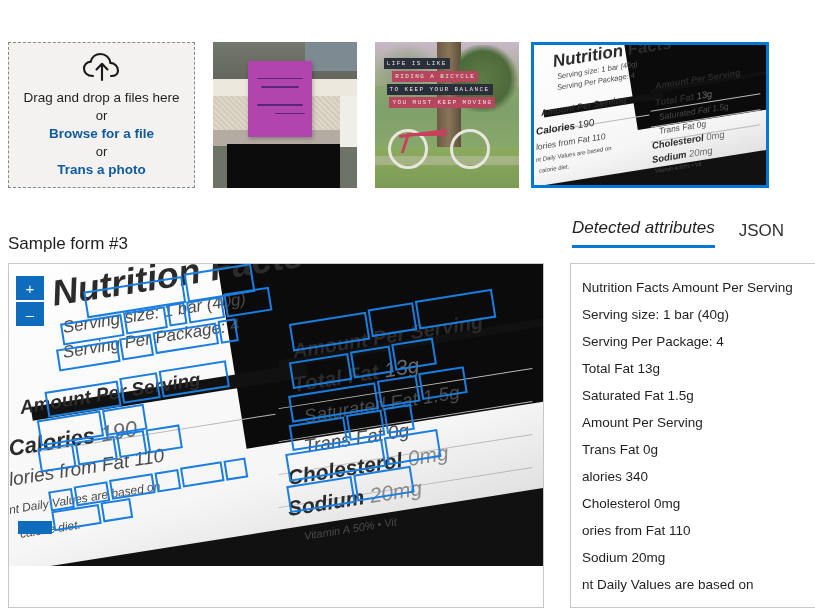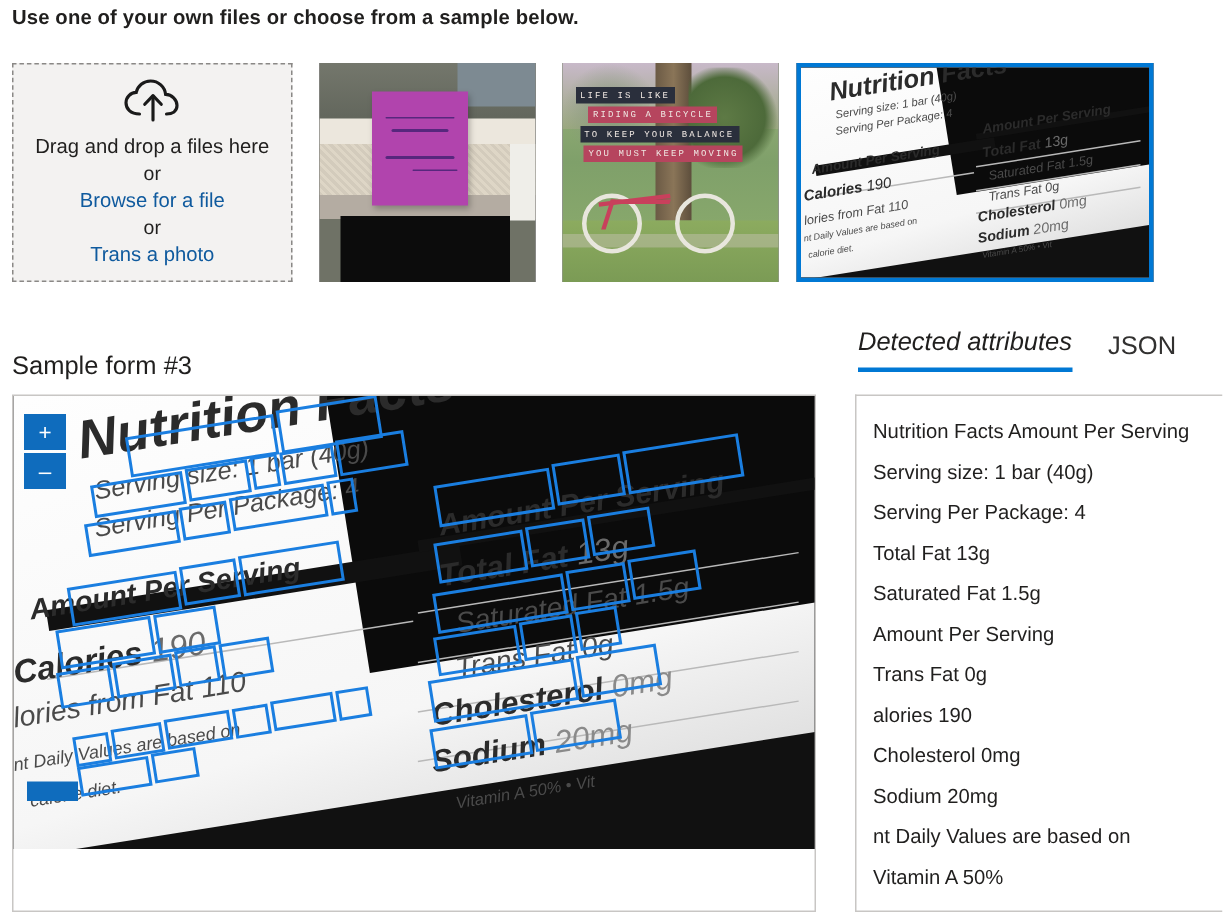--- a/index.html
+++ b/index.html
@@ -28,21 +28,21 @@
     width: 187px; height: 146px;
     border: 1px dashed #8a8886;
     background: #f3f2f1;
     display: flex; flex-direction: column;
     align-items: center; justify-content: center;
     gap: 1px;
   }
   .dz-icon { margin-bottom: 6px; line-height: 0; }
   .dz-line { font-size: 13.5px; color: #201f1e; line-height: 17px; }
   .dz-or { font-size: 13px; color: #201f1e; line-height: 17px; }
-  .dz-link { font-size: 13.5px; color: #0f5a9e; line-height: 17px; cursor: pointer; }
+  .dz-link { font-size: 13.5px; color: #0f5a9e; line-height: 17px; cursor: pointer; font-weight: bold; }
 
   .thumb {
     position: absolute; top: 0;
     width: 144px; height: 146px;
     overflow: hidden; cursor: pointer;
     background: #222;
   }
   .thumb.t2 { left: 213px; }
   .thumb.t3 { left: 375px; }
   .thumb.t4 { left: 531px; width: 238px; border: 3px solid #0078d4; }
@@ -165,21 +165,20 @@
   .attrItem {
     font-size:13.5px; color:#201f1e; line-height:27px;
     padding-left:11px; white-space:nowrap;
   }
 </style>
 </head>
 <body>
 
 <div class="page">
 
-  <div class="prompt">Use one of your own files or choose from a sample below.</div>
 
   <div class="strip">
 
     <div class="dropzone">
       <span class="dz-icon">
         <svg width="40" height="30" viewBox="0 0 40 30">
           <path d="M11 24 C5 24 2 20.5 2 16.5 C2 12.8 5 9.7 8.8 9.6 C9.8 5.2 13.6 2 18.4 2
                    C23.6 2 27.9 5.9 28.4 10.9 C32.6 11.1 36 14.4 36 18.4 C36 22.2 32.9 24 29 24" fill="none" stroke="#1a1a1a" stroke-width="2.1" stroke-linecap="round"></path>
           <line x1="20" y1="28" x2="20" y2="12" stroke="#1a1a1a" stroke-width="2.1" stroke-linecap="round"></line>
           <polyline points="14.5,17.5 20,11.8 25.5,17.5" fill="none" stroke="#1a1a1a" stroke-width="2.1" stroke-linecap="round" stroke-linejoin="round"></polyline>
@@ -355,22 +354,23 @@
 
   <div class="attrPanel">
     <div>
       <div class="attrItem">Nutrition Facts Amount Per Serving</div>
       <div class="attrItem">Serving size: 1 bar (40g)</div>
       <div class="attrItem">Serving Per Package: 4</div>
       <div class="attrItem">Total Fat 13g</div>
       <div class="attrItem">Saturated Fat 1.5g</div>
       <div class="attrItem">Amount Per Serving</div>
       <div class="attrItem">Trans Fat 0g</div>
-      <div class="attrItem">alories 190</div>
+      <div class="attrItem">alories 340</div>
       <div class="attrItem">Cholesterol 0mg</div>
+      <div class="attrItem">ories from Fat 110</div>
       <div class="attrItem">Sodium 20mg</div>
       <div class="attrItem">nt Daily Values are based on</div>
       <div class="attrItem">Vitamin A 50%</div>
 
     </div>
   </div>
 
 </div>
 
 </body></html>

